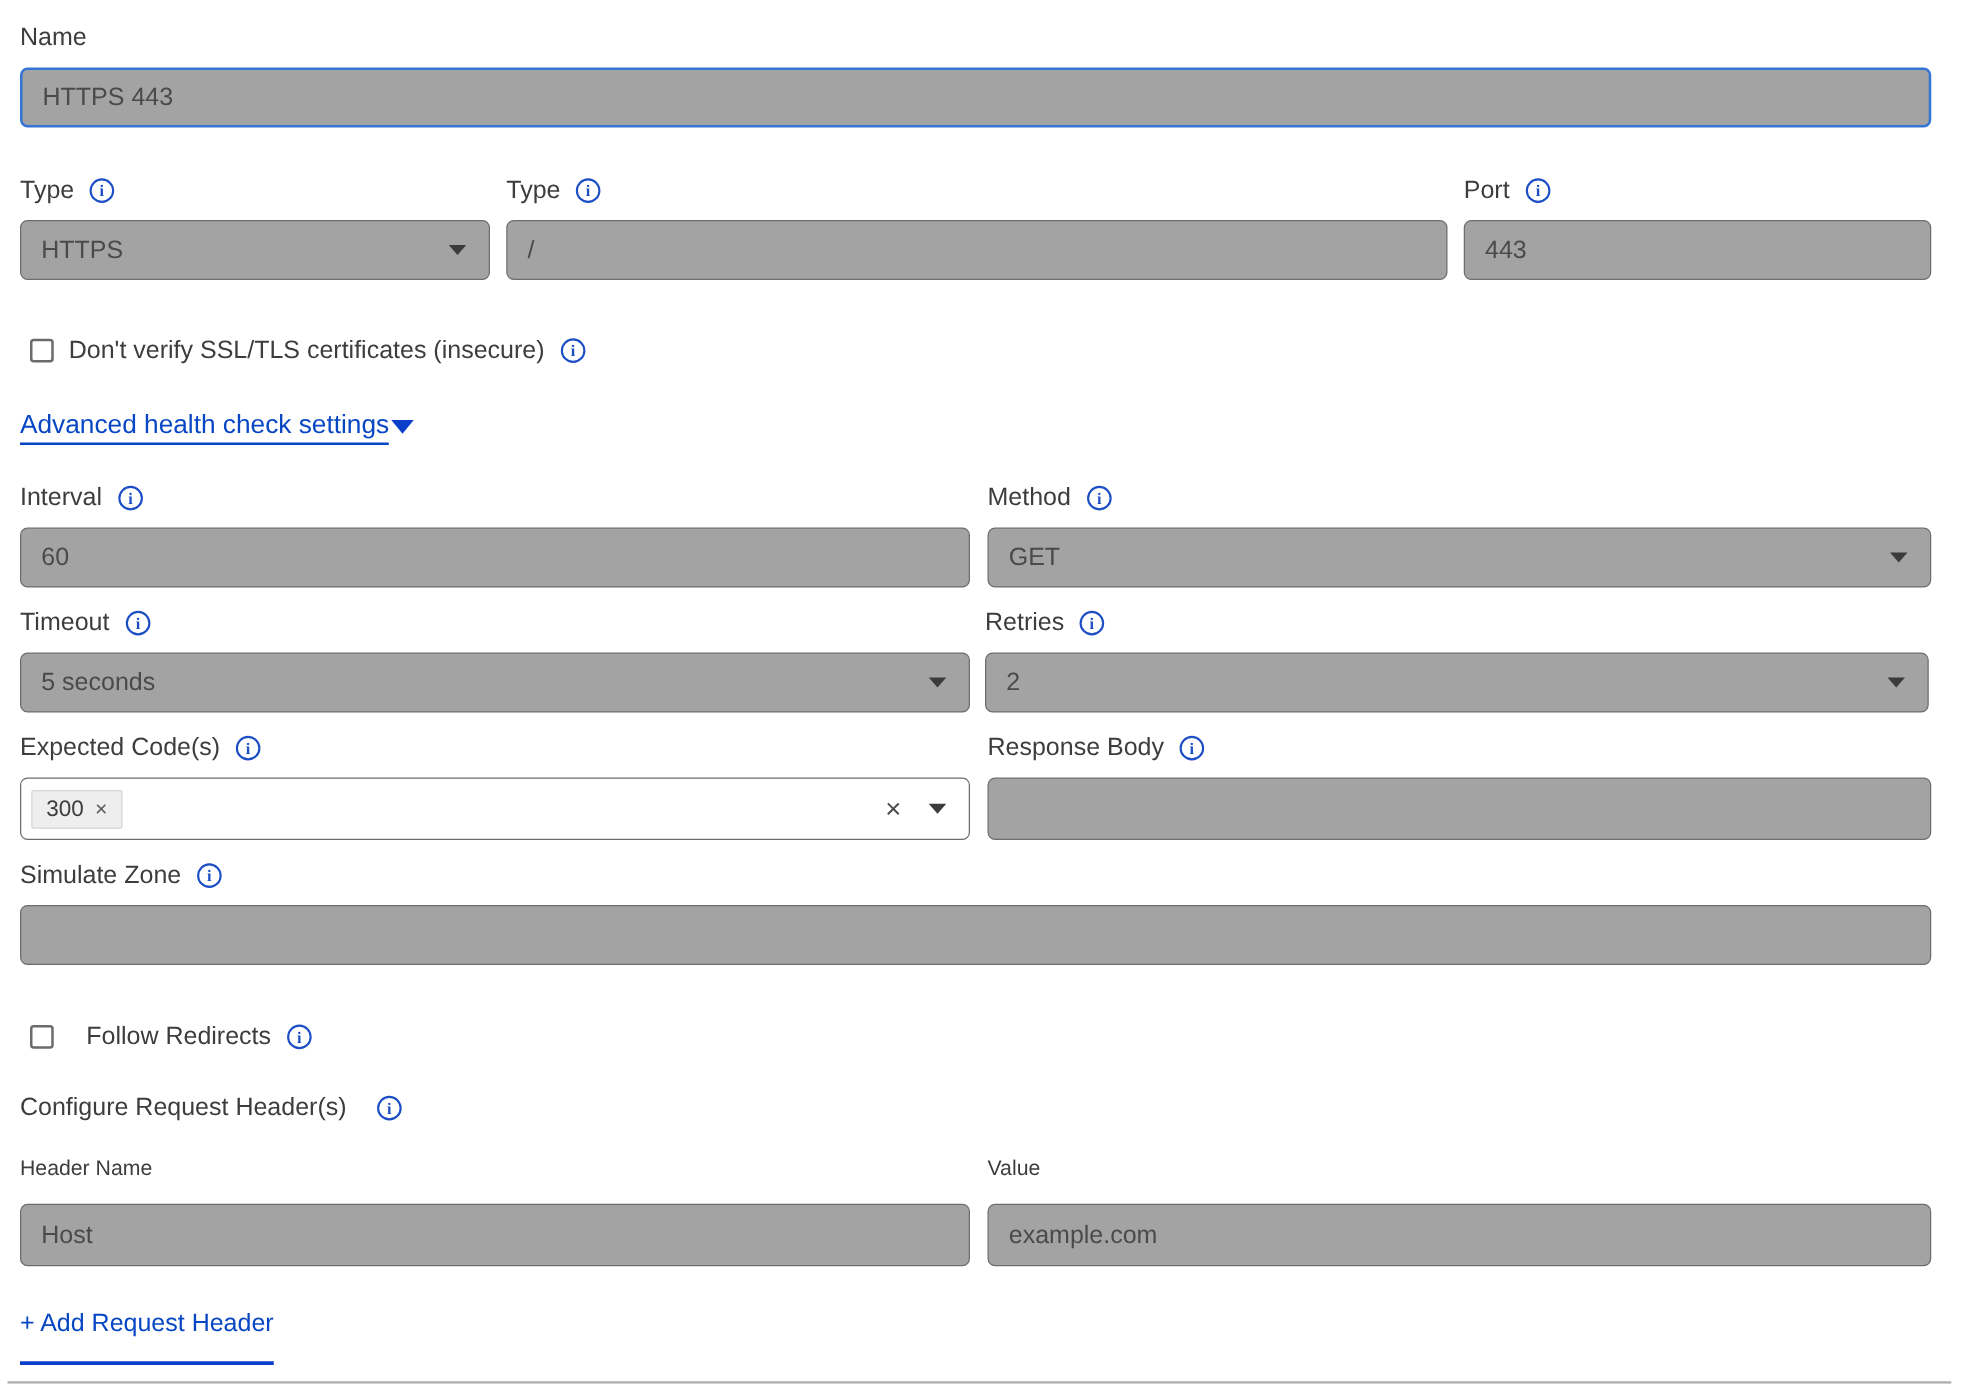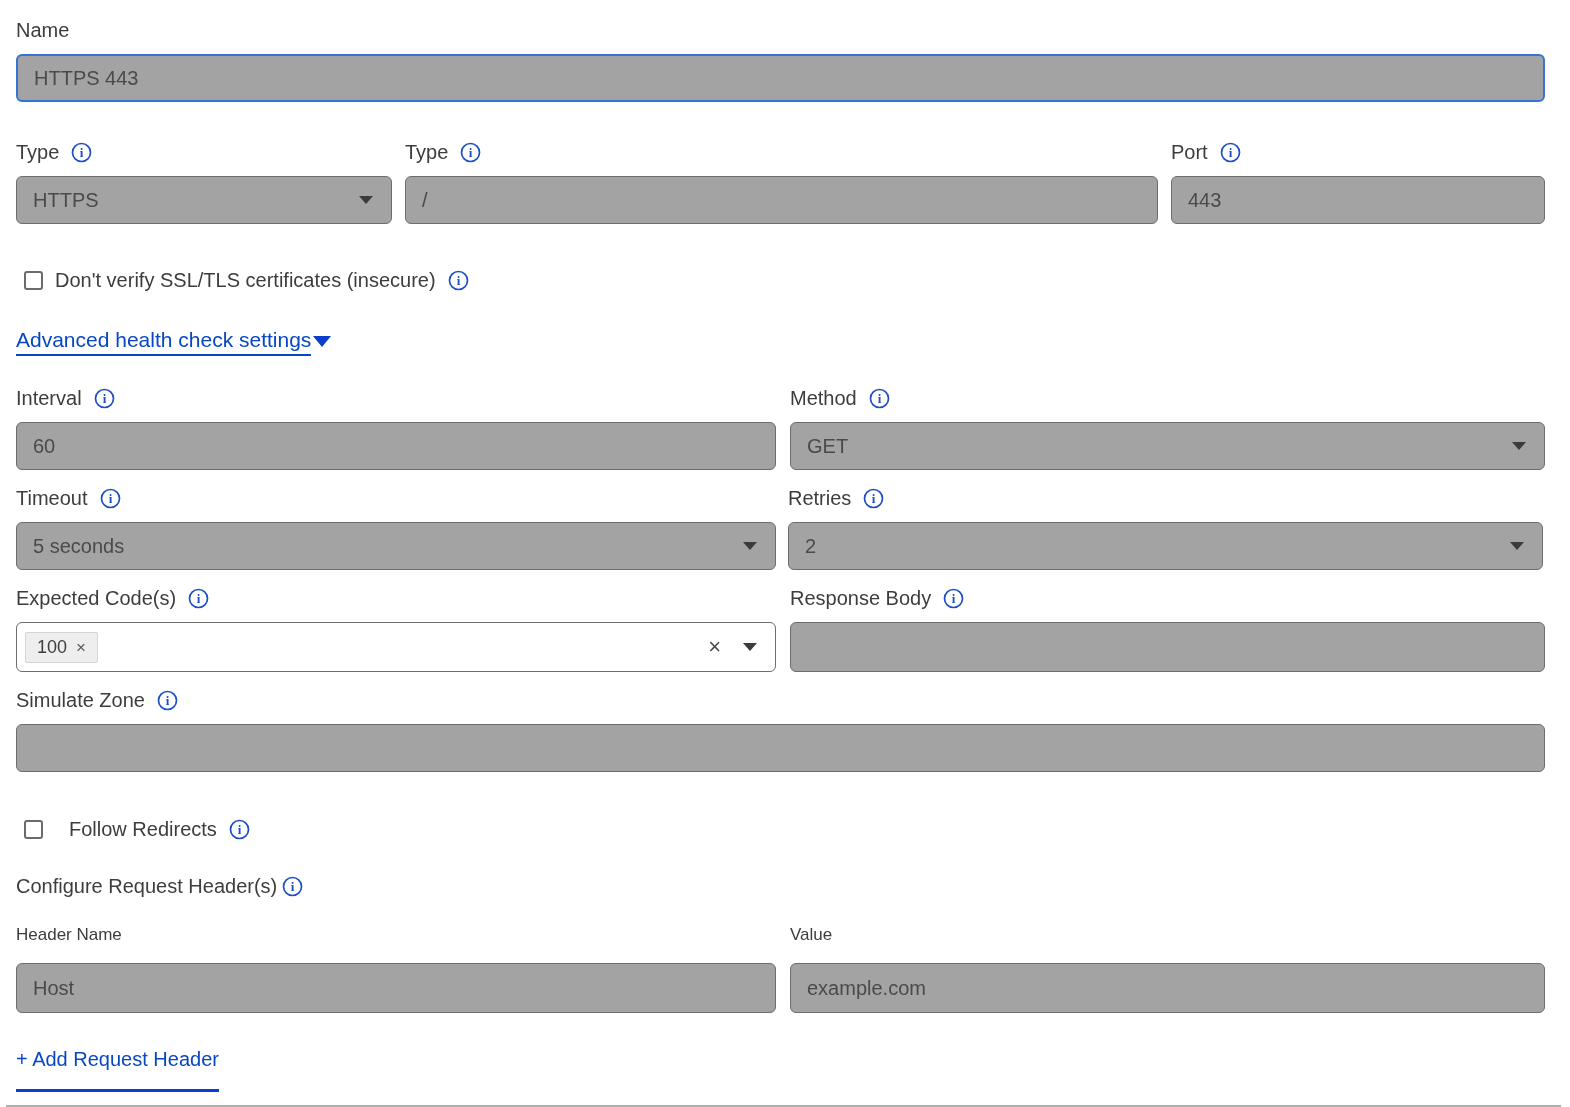--- a/index.html
+++ b/index.html
@@ -48,21 +48,21 @@
 
   .multiselect {
     display:flex; align-items:center; width:100%; height:50px; border:1.5px solid #6d6d6d;
     border-radius:6px; background:#fff; padding:0 18px 0 8px; cursor:pointer;
   }
   .tag { display:inline-flex; align-items:center; gap:9px; background:#eeeeee; border:1px solid #d4d4d4; border-radius:2px; padding:4px 11px; font-size:18px; color:#3f3f3f; }
   .tag-x { font-size:17px; color:#5a5a5a; cursor:pointer; line-height:1; }
   .ms-right { margin-left:auto; display:flex; align-items:center; gap:22px; }
   .clear-x { font-size:22px; color:#4a4a4a; line-height:1; cursor:pointer; }
 
-  .cfg-row { display:flex; align-items:center; gap:5px; margin-bottom:26px; height:24px; }
+  .cfg-row { display:flex; align-items:center; gap:24px; margin-bottom:26px; height:24px; }
   .hv-labels { margin-bottom:0; }
   .hv-labels .lbl-sm { display:block; margin-bottom:18px; }
   .row-hv { margin-bottom:35px; }
 
   .add-row { margin-bottom:13px; }
   .add-link { display:inline-block; font-size:20px; color:#0847c4; border-bottom:3px solid #0a3ecb; padding-bottom:18px; cursor:pointer; }
 
   .divider { border:none; border-top:2px solid #aeaeae; margin:0 0 0 -10px; width:1555px; }
 </style>
 </head>
@@ -186,21 +186,21 @@
     <div>
       <div class="label-row">
         <span class="lbl">Expected Code(s)</span>
         <svg class="info" width="21" height="21" viewBox="0 0 21 21">
             <circle cx="10.5" cy="10.5" r="9" fill="none" stroke="#1d4fc4" stroke-width="1.7"></circle>
             <text x="10.5" y="15.2" text-anchor="middle" font-family="'Liberation Serif', serif" font-weight="bold" font-size="13" fill="#1d4fc4">i</text>
           </svg>
       </div>
       <div class="multiselect">
         <span class="tag">
-          <span>100</span>
+          <span>300</span>
           <span class="tag-x">×</span>
         </span>
         <span class="ms-right">
           <span class="clear-x">×</span>
           <span class="caret"></span>
         </span>
       </div>
     </div>
     <div>
       <div class="label-row">

